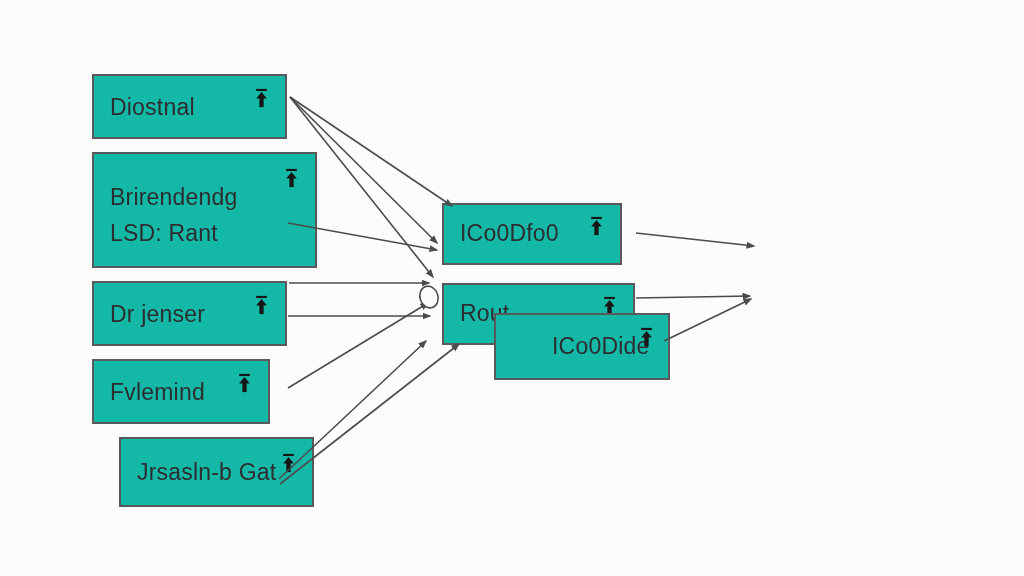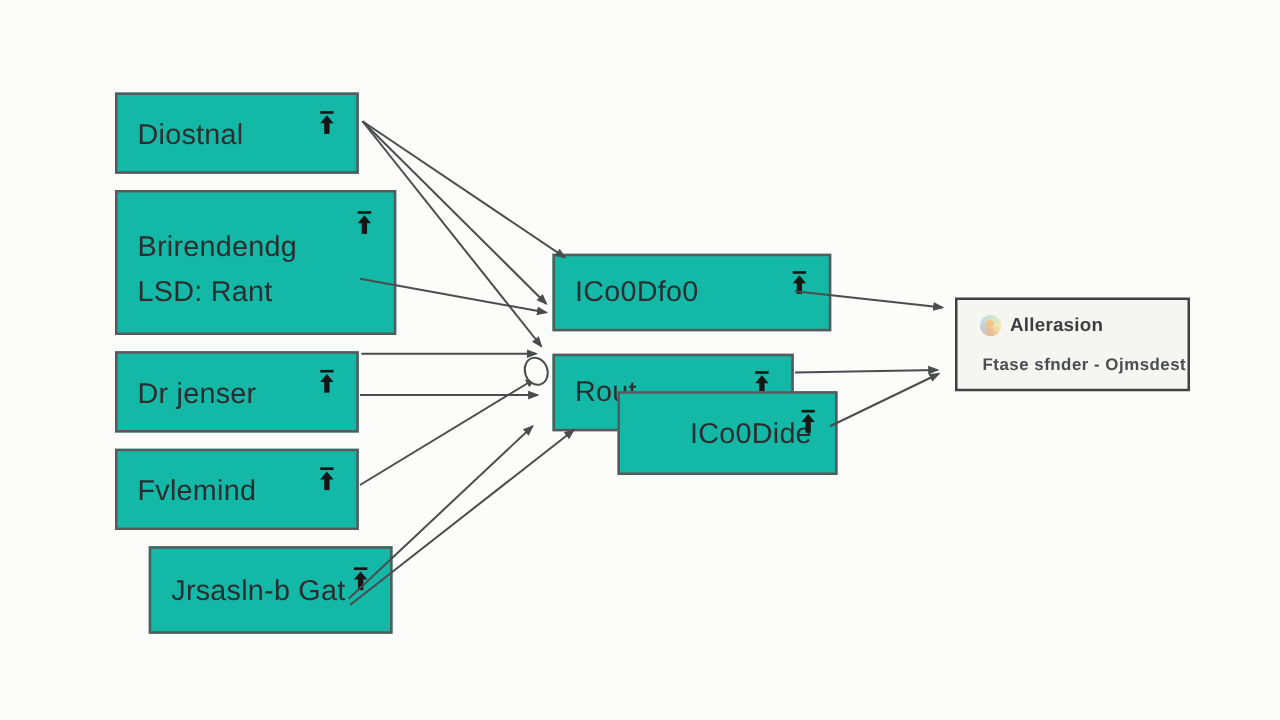--- a/index.html
+++ b/index.html
@@ -118,39 +118,39 @@
 
     <div class="node" style="left:92px; top:281px; width:195px; height:65px;">
       <span class="label" style="top:18px;">Dr jenser</span>
       <svg class="up-icon" style="right:16px; top:12px;" viewBox="0 0 14 18">
         <rect x="2" y="0.5" width="10" height="2" fill="#161617"></rect>
         <polygon points="7,3.5 12,9.5 2,9.5" fill="#161617"></polygon>
         <rect x="5" y="9" width="4" height="8.5" fill="#161617"></rect>
       </svg>
     </div>
 
-    <div class="node" style="left:92px; top:359px; width:195px; height:65px;">
+    <div class="node" style="left:92px; top:359px; width:178px; height:65px;">
       <span class="label" style="top:18px;">Fvlemind</span>
       <svg class="up-icon" style="right:16px; top:12px;" viewBox="0 0 14 18">
         <rect x="2" y="0.5" width="10" height="2" fill="#161617"></rect>
         <polygon points="7,3.5 12,9.5 2,9.5" fill="#161617"></polygon>
         <rect x="5" y="9" width="4" height="8.5" fill="#161617"></rect>
       </svg>
     </div>
 
     <div class="node" style="left:92px; top:437px; width:195px; height:70px;margin-left:27px;">
       <span class="label" style="top:20px;">Jrsasln-b Gat</span>
       <svg class="up-icon" style="right:16px; top:14px;" viewBox="0 0 14 18">
         <rect x="2" y="0.5" width="10" height="2" fill="#161617"></rect>
         <polygon points="7,3.5 12,9.5 2,9.5" fill="#161617"></polygon>
         <rect x="5" y="9" width="4" height="8.5" fill="#161617"></rect>
       </svg>
     </div>
 
-    <div class="node" style="left:442px; top:203px; width:223px; height:62px;">
+    <div class="node" style="left:442px; top:203px; width:180px; height:62px;">
       <span class="label mid-label" style="top:15px;">ICo0Dfo0</span>
       <svg class="up-icon" style="right:16px; top:11px;" viewBox="0 0 14 18">
         <rect x="2" y="0.5" width="10" height="2" fill="#161617"></rect>
         <polygon points="7,3.5 12,9.5 2,9.5" fill="#161617"></polygon>
         <rect x="5" y="9" width="4" height="8.5" fill="#161617"></rect>
       </svg>
     </div>
 
     <div class="node" style="left:442px; top:283px; width:193px; height:62px;">
       <span class="label mid-label" style="top:15px;">Rout</span>
@@ -163,27 +163,20 @@
 
     <div class="node overlap" style="left:494px; top:313px; width:176px; height:67px;">
       <span class="label mid-label" style="top:18px;margin-left:40px;">ICo0Dide</span>
       <svg class="up-icon" style="right:14px; top:12px;" viewBox="0 0 14 18">
         <rect x="2" y="0.5" width="10" height="2" fill="#161617"></rect>
         <polygon points="7,3.5 12,9.5 2,9.5" fill="#161617"></polygon>
         <rect x="5" y="9" width="4" height="8.5" fill="#161617"></rect>
       </svg>
     </div>
 
-    <div class="result-card" style="left:764px; top:238px; width:188px; height:75px;">
-      <div class="result-title-row">
-        <span class="result-logo"></span>
-        <span class="result-title">Allerasion</span>
-      </div>
-      <span class="result-sub">Ftase sfnder - Ojmsdest</span>
-    </div>
 
   </div>
 
   <svg class="edge-layer" width="1024" height="576" viewBox="0 0 1024 576">
     <defs>
       <marker id="arrowhead" markerWidth="9" markerHeight="8" refX="7.5" refY="4" orient="auto" markerUnits="userSpaceOnUse">
         <polygon points="0,0.5 9,4 0,7.5" fill="#4b4c4e"></polygon>
       </marker>
     </defs>
     <g>

